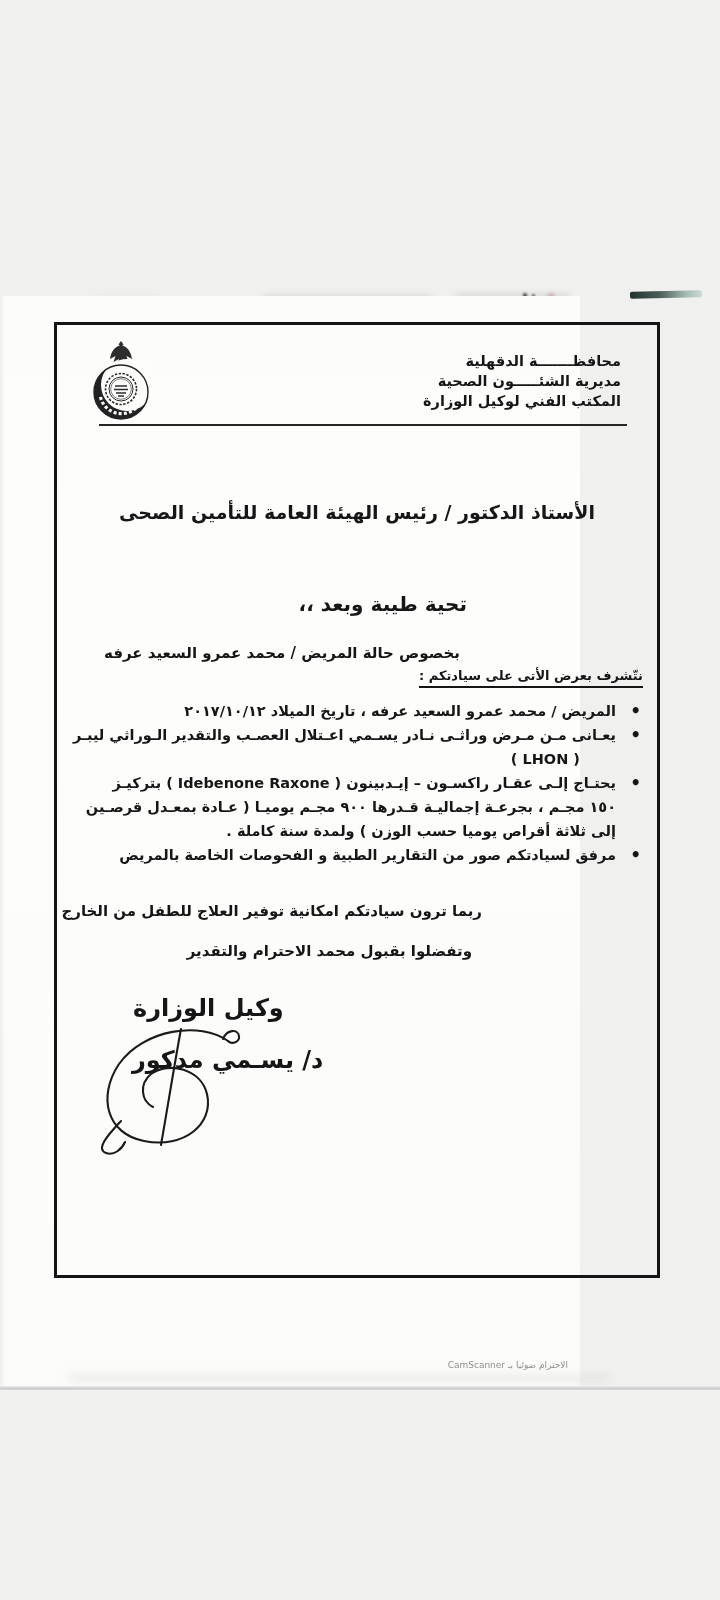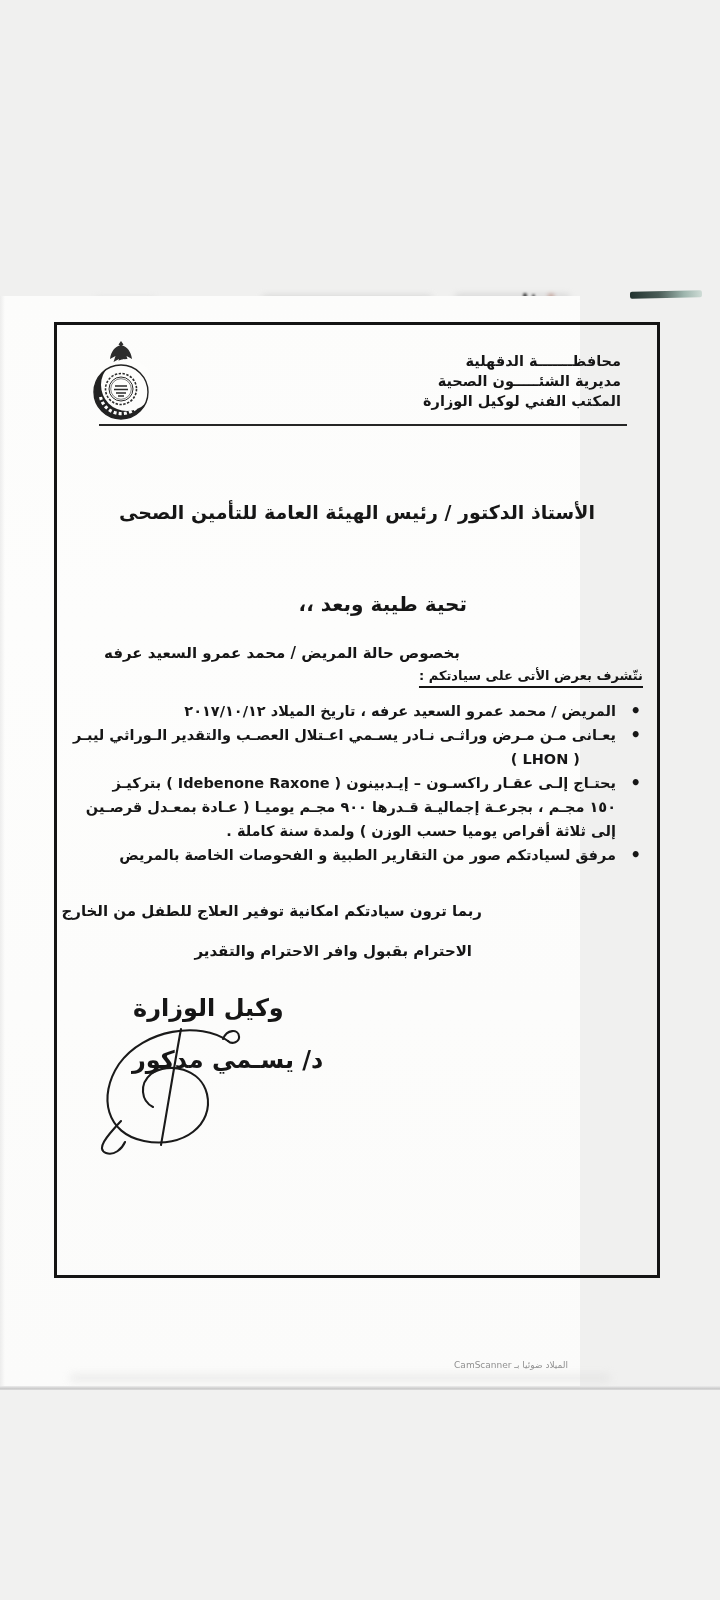--- a/index.html
+++ b/index.html
@@ -112,37 +112,37 @@
           <div class="bline has-dot">المريض / محمد عمرو السعيد عرفه ، تاريخ الميلاد ٢٠١٧/١٠/١٢</div>
           <div class="bline has-dot">يعـانى مـن مـرض وراثـى نـادر يسـمي اعـتلال العصـب والتقدير الـوراثي ليبـر</div>
           <div class="bline line-lhon">( LHON )</div>
           <div class="bline has-dot">يحتـاج إلـى عقـار راكسـون – إيـدبينون ( Idebenone Raxone ) بتركيـز</div>
           <div class="bline">١٥٠ مجـم ، بجرعـة إجماليـة قـدرها ٩٠٠ مجـم يوميـا ( عـادة بمعـدل قرصـين</div>
           <div class="bline">إلى ثلاثة أقراص يوميا حسب الوزن ) ولمدة سنة كاملة .</div>
           <div class="bline has-dot">مرفق لسيادتكم صور من التقارير الطبية و الفحوصات الخاصة بالمريض</div>
         </div>
 
       <div class="request">ربما ترون سيادتكم امكانية توفير العلاج للطفل من الخارج</div>
-      <div class="closing">الاحترام بقبول وافر الاحترام والتقدير</div>
+      <div class="closing">وتفضلوا بقبول محمد الاحترام والتقدير</div>
 
       <div class="sig-title">وكيل الوزارة</div>
       <div class="sig-name">د/ يسـمي مدكور</div>
 
       <svg class="sig-svg" width="162" height="136" viewBox="0 0 162 136">
         <g fill="none" stroke="#1a1a1a" stroke-width="2.1" stroke-linecap="round">
           <path d="M140 22 C112 2 56 10 31 45 C9 78 19 115 56 122 C96 130 126 105 119 75 C113 50 81 42 63 55 C51 65 53 82 65 88"></path>
           <path d="M33 102 C18 118 8 130 18 134 C26 137 34 130 37 123"></path>
           <path d="M93 10 C87 42 79 92 73 126"></path>
           <path d="M135 20 C139 10 150 10 151 17 C152 23 144 26 140 22"></path>
         </g>
       </svg>
 
     </div>
 
-    <div class="watermark">الميلاد ضوئيا بـ CamScanner</div>
+    <div class="watermark">الاحترام ضوئيا بـ CamScanner</div>
   </div>
 
   <div class="edge-shadow"></div>
   <div class="smudge sm7"></div>
   <div class="band-sep"></div>
   <div class="band-bottom"></div>
 
 </div>
 
 </body></html>

